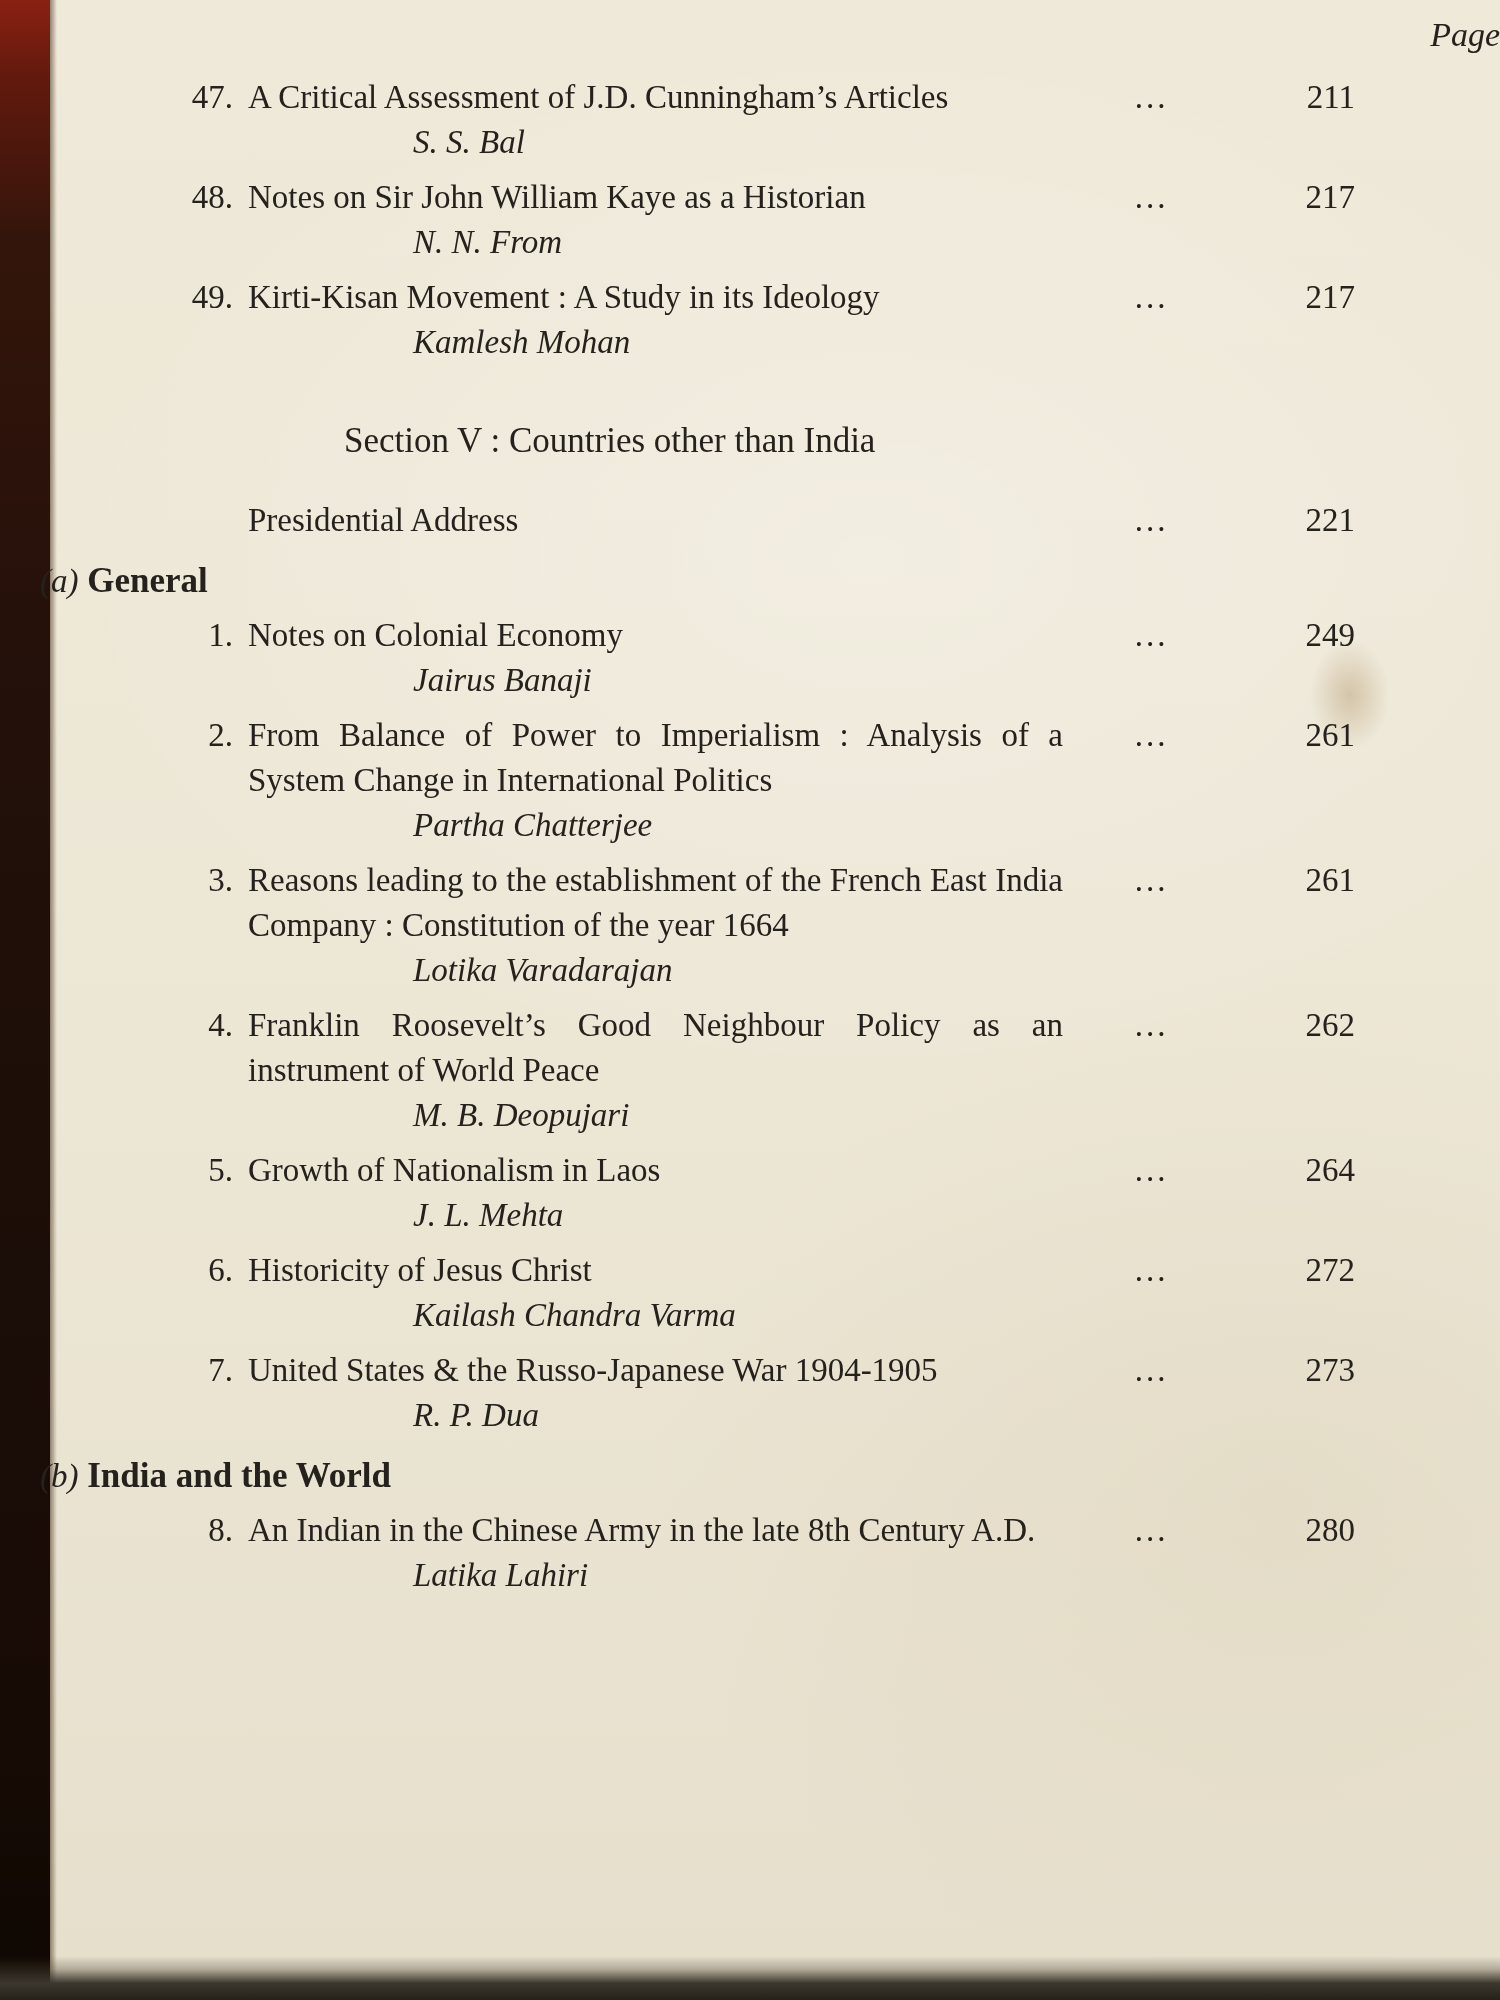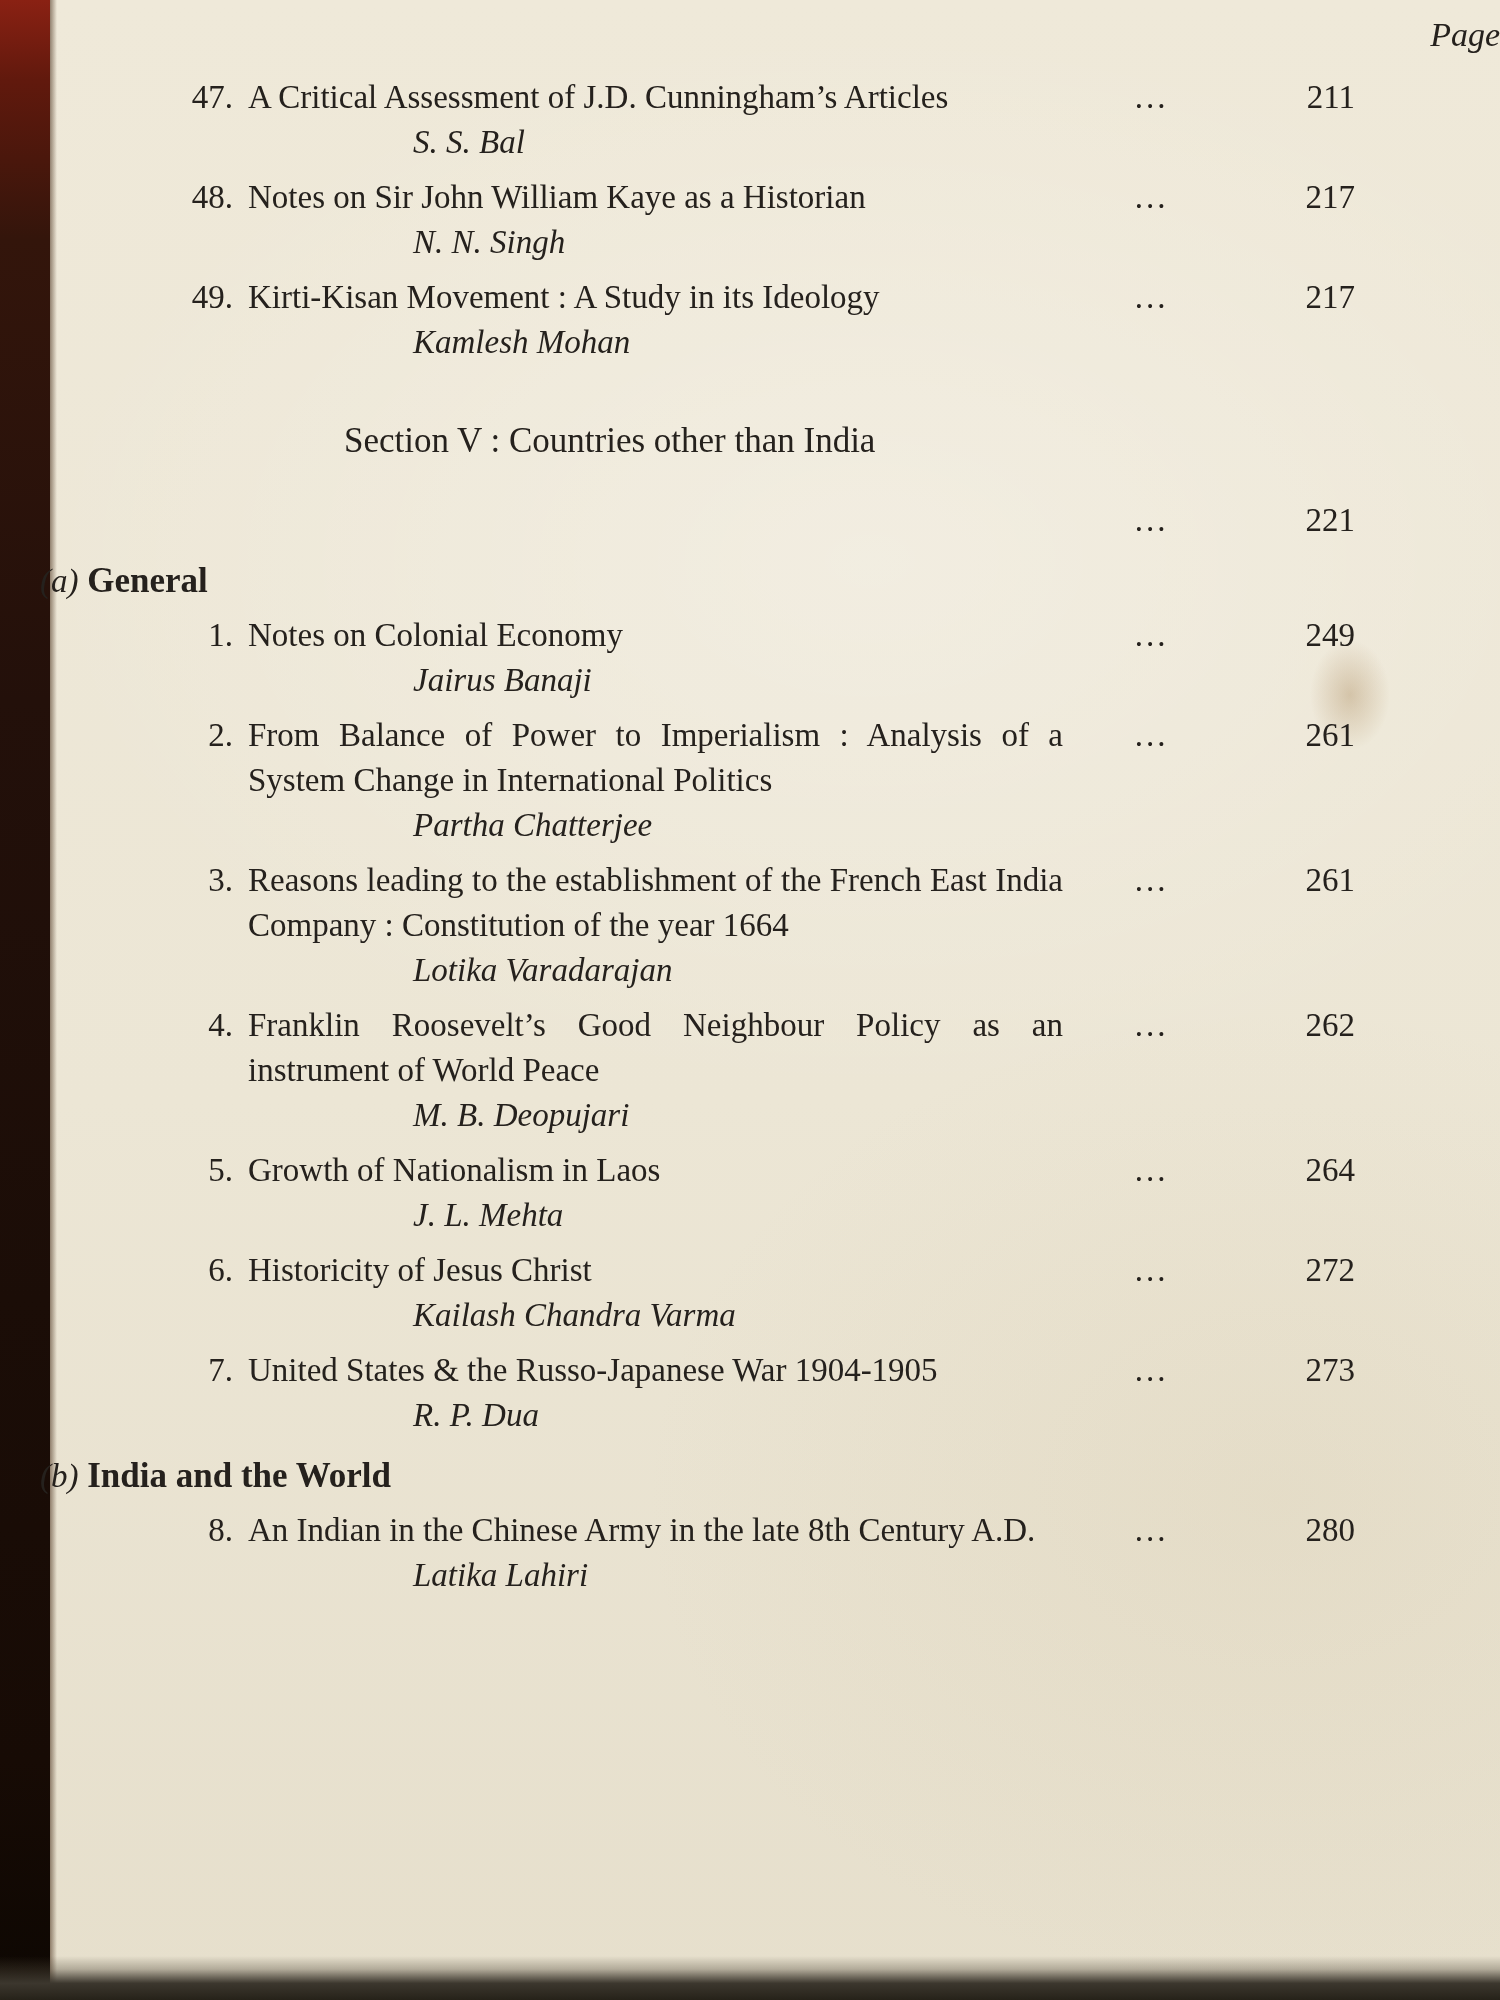--- a/index.html
+++ b/index.html
@@ -110,39 +110,43 @@
           </div>
           <div class="dots">...</div>
           <div class="pnum">211</div>
         </div>
         <div class="entry">
           <div class="entry-main">
             <div class="title-row">
               <span class="num">48.</span>
               <div class="title">Notes on Sir John William Kaye as a Historian</div>
             </div>
-            <div class="author">N. N. Singh</div>
+            <div class="author">N. N. From</div>
           </div>
           <div class="dots">...</div>
           <div class="pnum">217</div>
         </div>
         <div class="entry">
           <div class="entry-main">
             <div class="title-row">
               <span class="num">49.</span>
               <div class="title">Kirti-Kisan Movement : A Study in its Ideology</div>
             </div>
             <div class="author">Kamlesh Mohan</div>
           </div>
           <div class="dots">...</div>
           <div class="pnum">217</div>
         </div>
         <div class="section-heading">Section V : Countries other than India</div>
         <div class="entry">
           <div class="entry-main">
+            <div class="title-row">
+              <span class="num"></span>
+              <div class="title">Presidential Address</div>
+            </div>
           </div>
           <div class="dots">...</div>
           <div class="pnum">221</div>
         </div>
         <div class="group-heading"><span class="group-label">(a)</span> <span class="group-text">General</span></div>
         <div class="entry">
           <div class="entry-main">
             <div class="title-row">
               <span class="num">1.</span>
               <div class="title">Notes on Colonial Economy</div>

